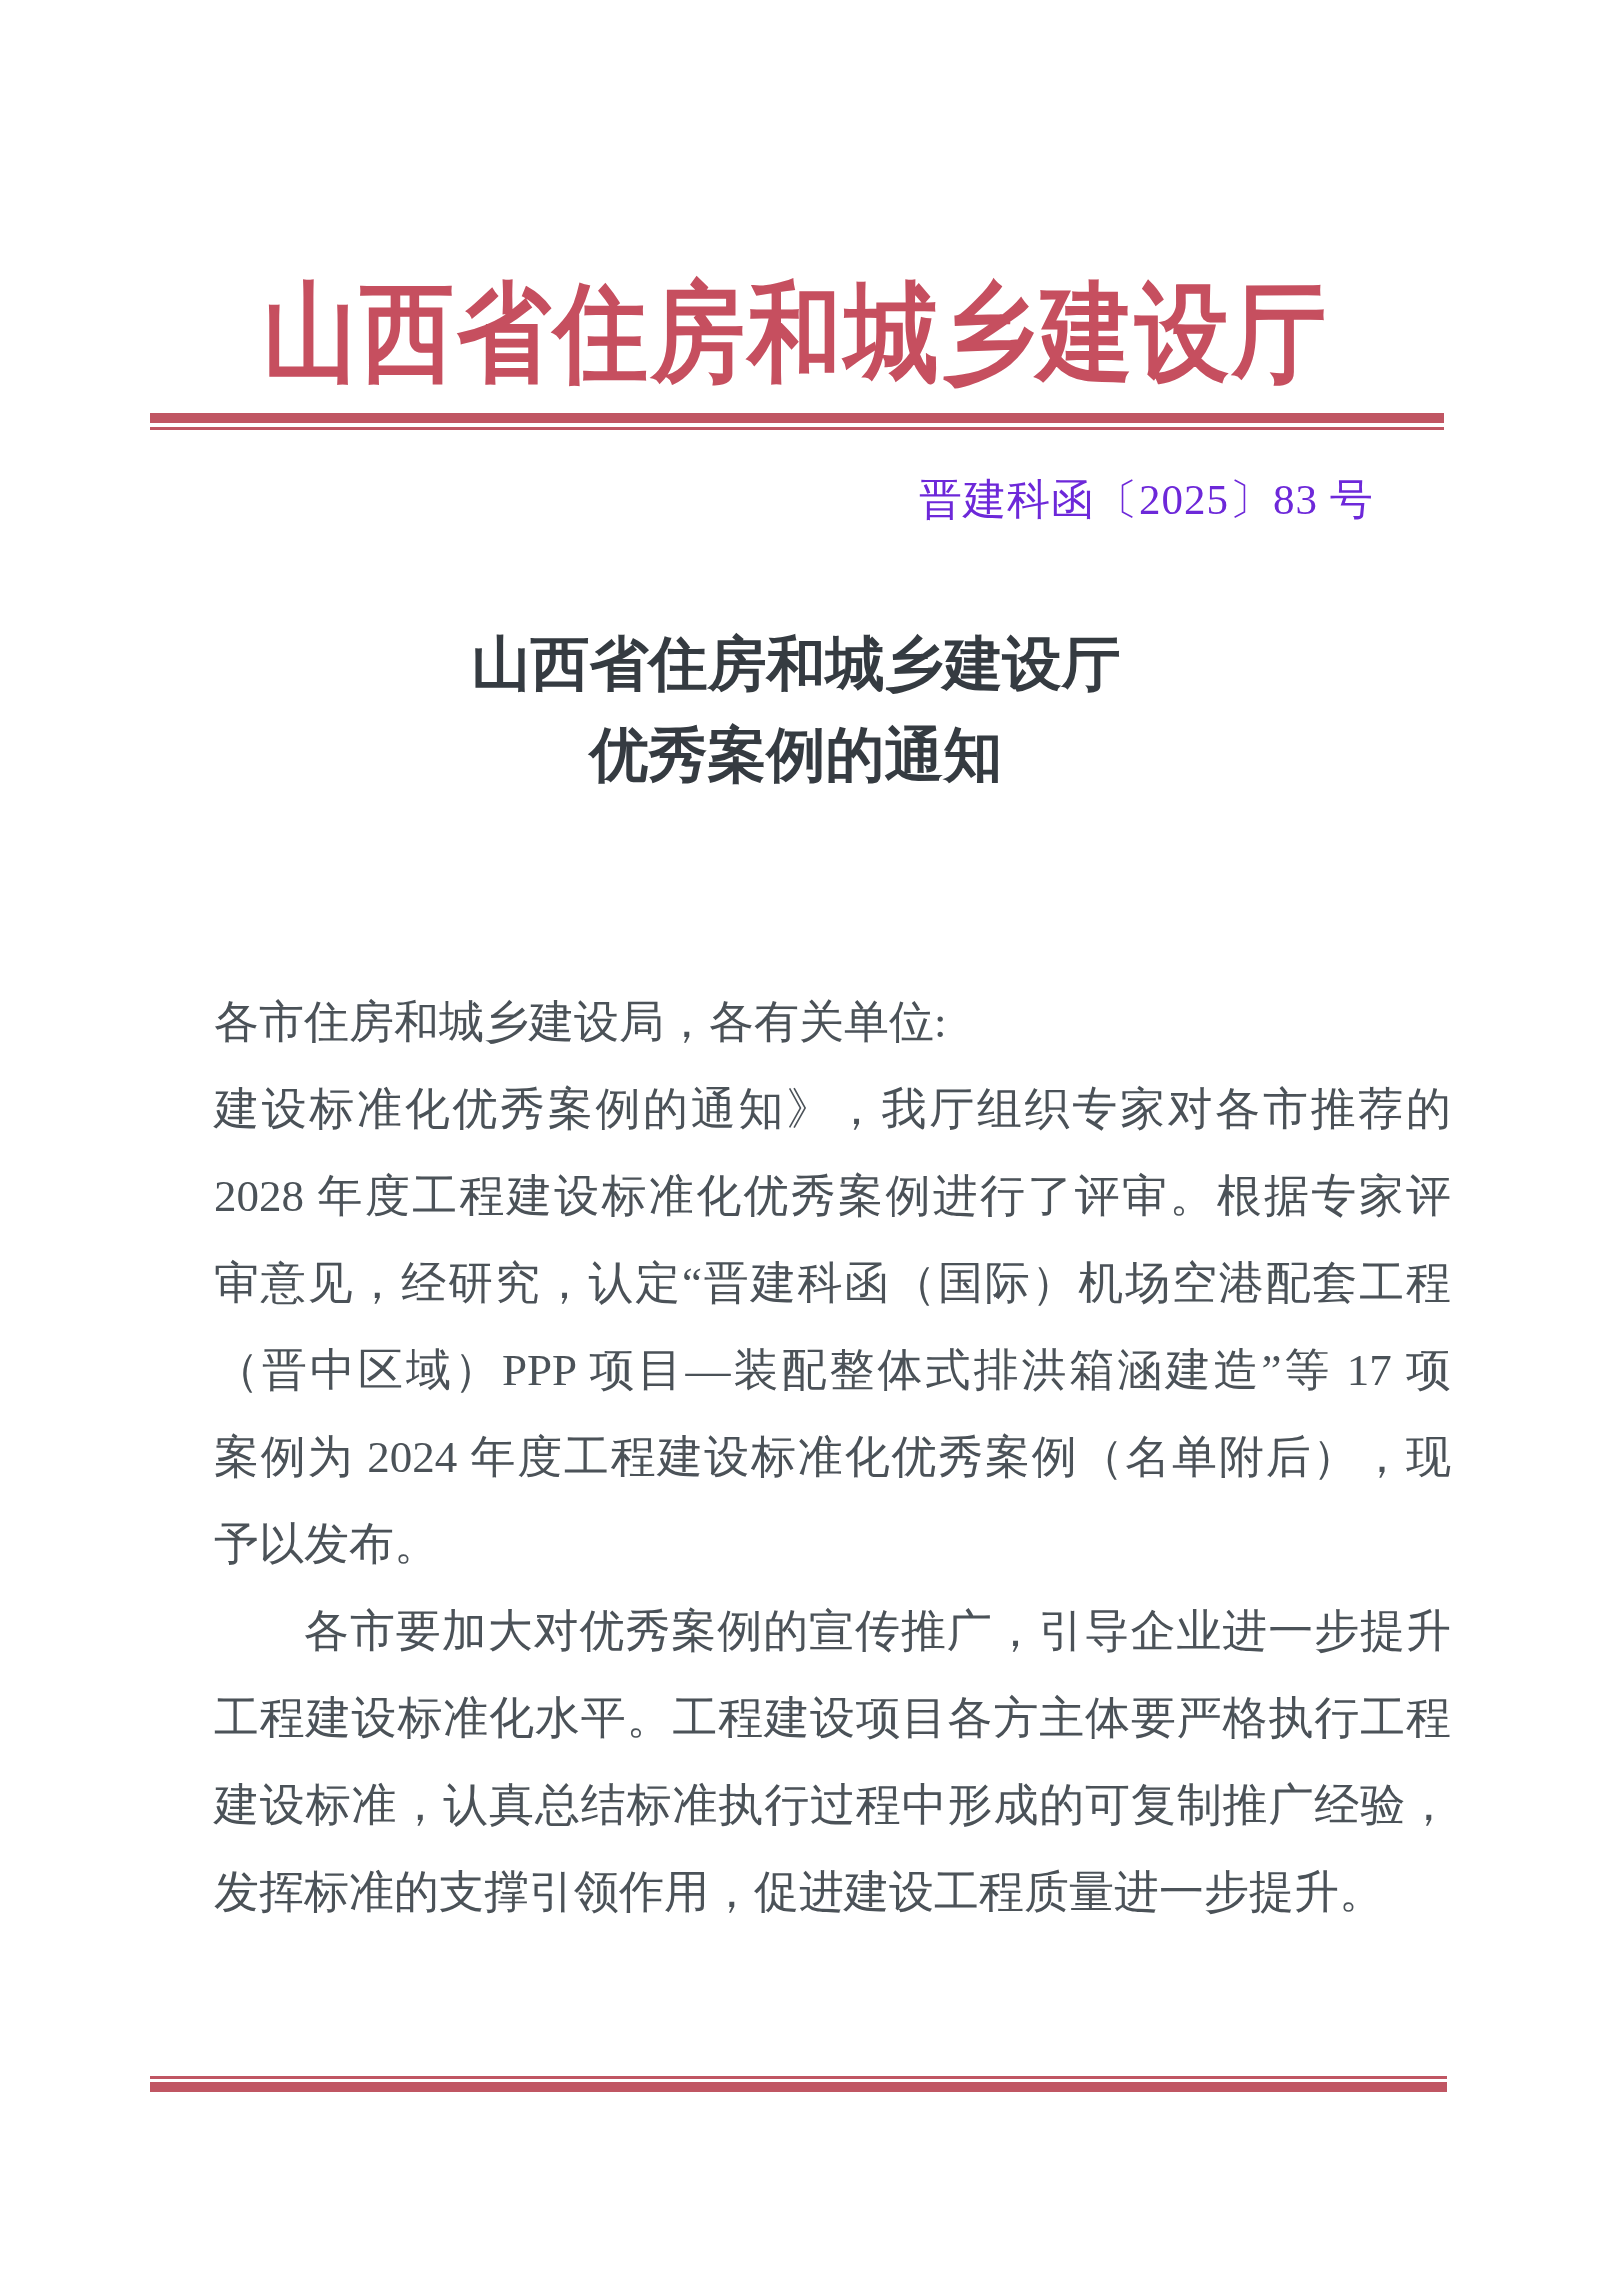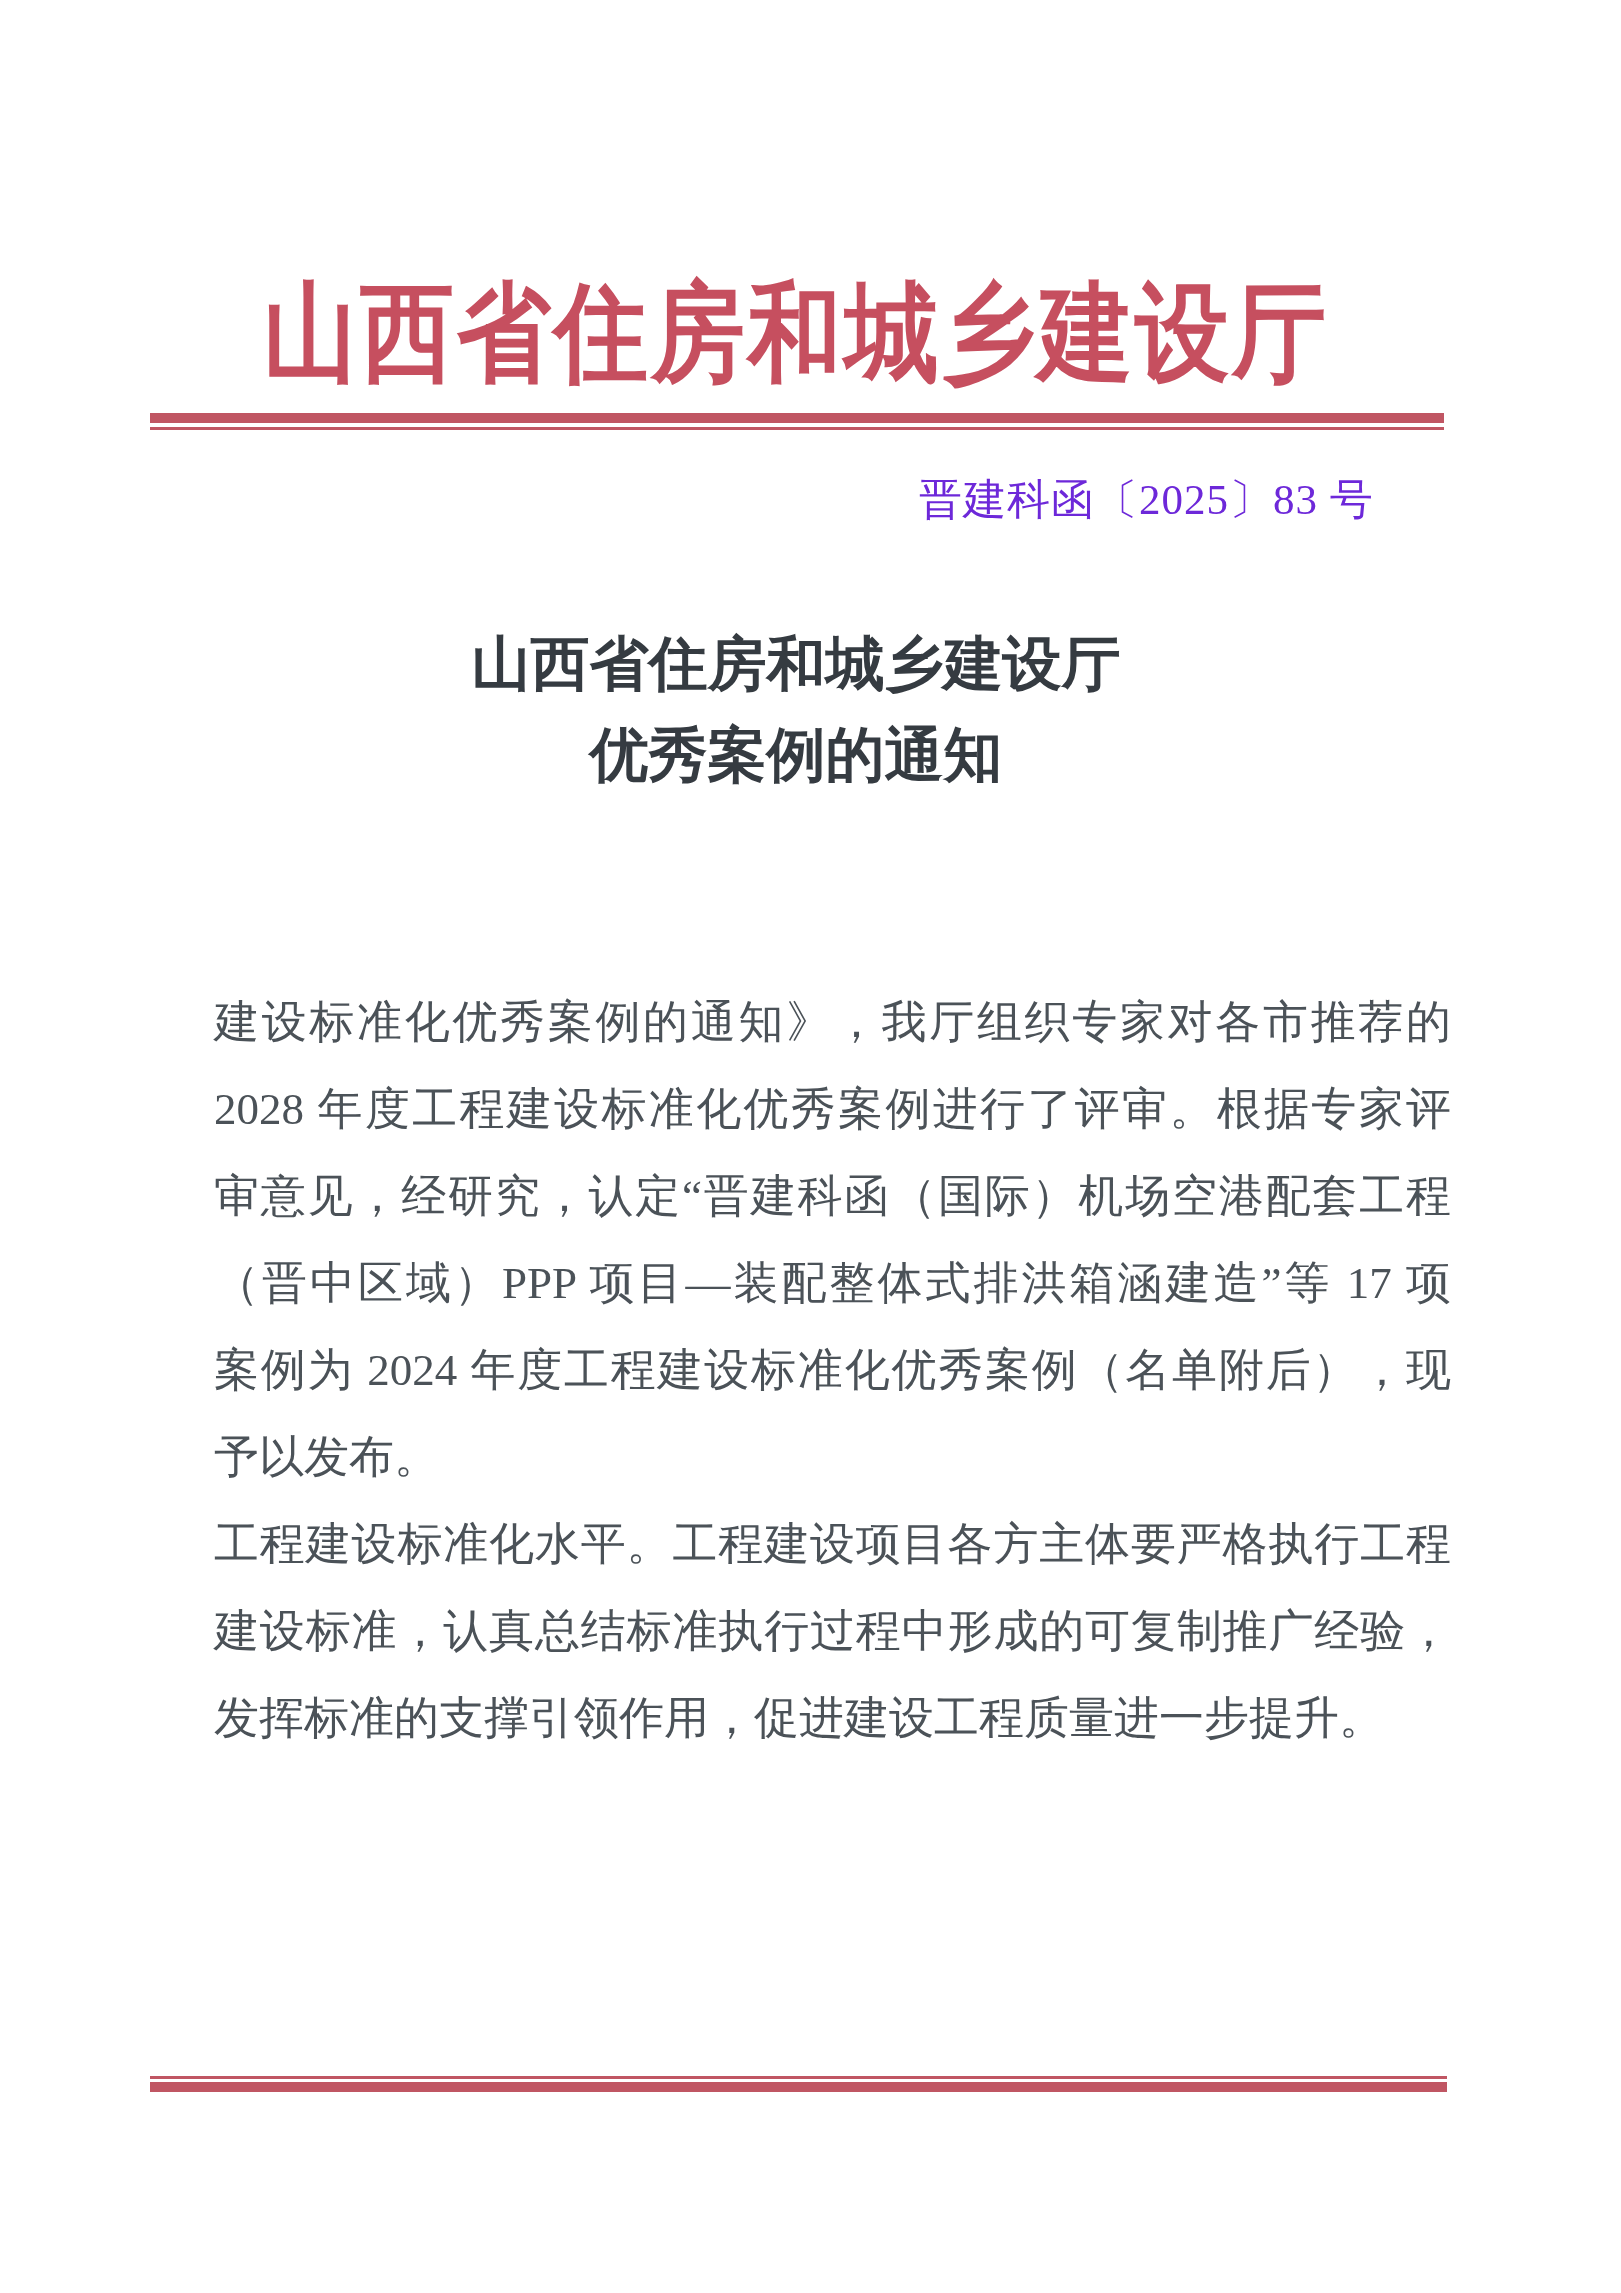--- a/index.html
+++ b/index.html
@@ -77,26 +77,28 @@
 </div>
 
 <div class="abs" id="doc-number">晋建科函〔2025〕83 号</div>
 
 <div class="abs" id="title">
   <div>山西省住房和城乡建设厅</div>
   <div>优秀案例的通知</div>
 </div>
 
 <div class="abs" id="body-text">
+  <div class="bl">各市住房和城乡建设局，各有关单位:</div>
   <div class="bl fj">建设标准化优秀案例的通知》，我厅组织专家对各市推荐的</div>
   <div class="bl fj">2028 年度工程建设标准化优秀案例进行了评审。根据专家评</div>
   <div class="bl fj">审意见，经研究，认定“晋建科函（国际）机场空港配套工程</div>
   <div class="bl fj">（晋中区域）PPP 项目—装配整体式排洪箱涵建造”等 17 项</div>
   <div class="bl fj">案例为 2024 年度工程建设标准化优秀案例（名单附后），现</div>
   <div class="bl">予以发布。</div>
+  <div class="bl ind fj">各市要加大对优秀案例的宣传推广，引导企业进一步提升</div>
   <div class="bl fj">工程建设标准化水平。工程建设项目各方主体要严格执行工程</div>
   <div class="bl fj">建设标准，认真总结标准执行过程中形成的可复制推广经验，</div>
   <div class="bl">发挥标准的支撑引领作用，促进建设工程质量进一步提升。</div>
 </div>
 
 <div class="abs rule" id="rule-foot">
   <div class="bar b1"></div>
   <div class="bar b2"></div>
   <div class="bar b3"></div>
 </div>

